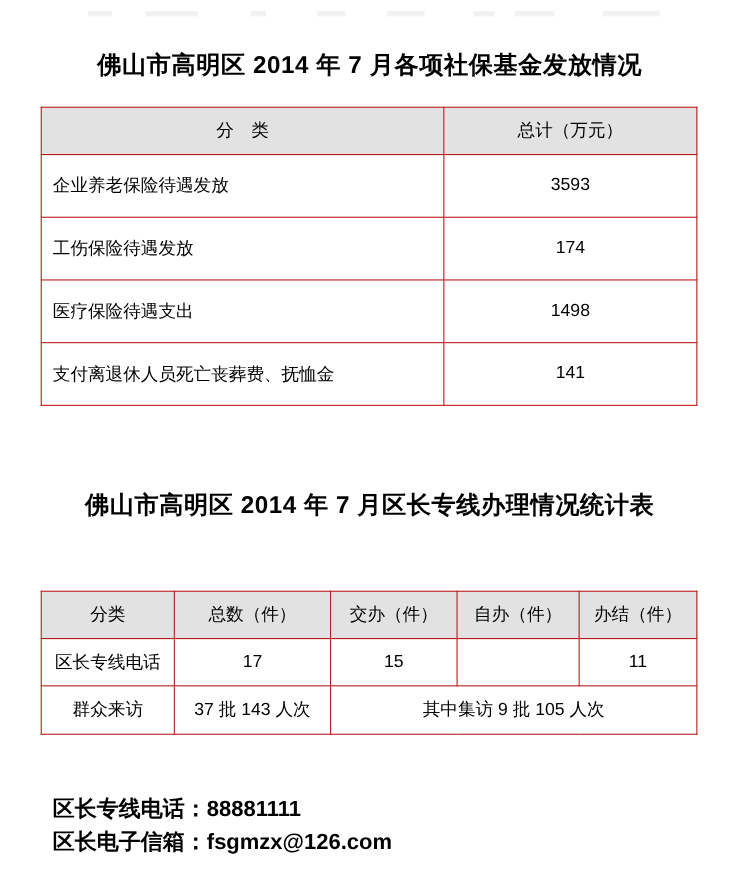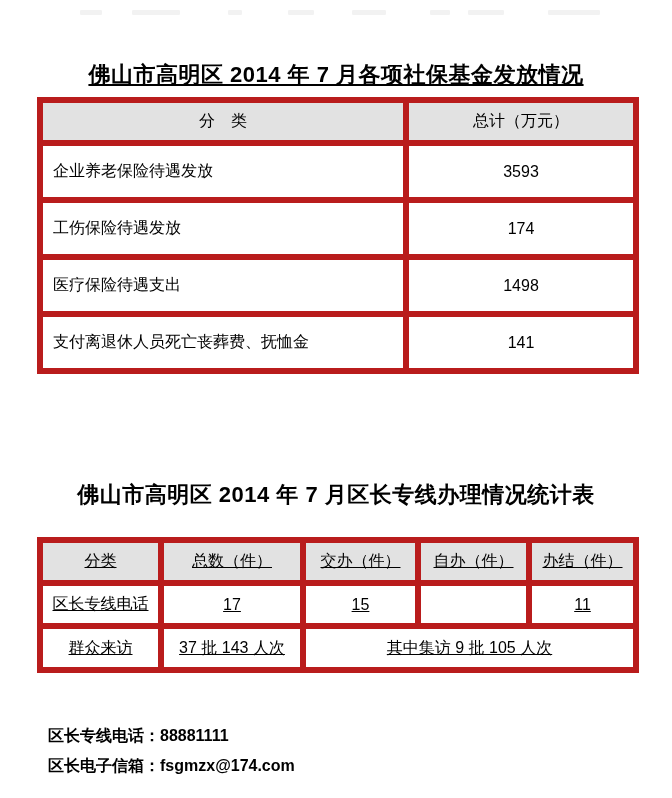--- a/index.html
+++ b/index.html
@@ -17,48 +17,48 @@
     position: absolute; display: block; height: 5px; top: 4px;
     background: rgba(0,0,0,0.05); border-radius: 1px;
   }
   .doc-title {
     position: absolute; left: 0; width: 672px;
     text-align: center;
     font-size: 22px; font-weight: bold;
     letter-spacing: 0.5px;
     line-height: 30px;
   }
-  #title1 { top: 60px; text-decoration: underline; }
-  #title2 { top: 480px; }
+  #title1 { top: 44px; }
+  #title2 { top: 444px; }
 
   table.doc-table {
     position: absolute; left: 37px;
     width: 596px;
     border-collapse: collapse;
     table-layout: fixed;
     font-size: 16px;
   }
   #table1 { top: 97px; }
-  #table2 { top: 537px; text-decoration: underline; }
+  #table2 { top: 537px; }
   .doc-table th, .doc-table td {
-    border: 6px solid #b91c1c;
+    border: 1px solid #b91c1c;
     vertical-align: middle;
     text-align: center;
     font-weight: normal;
     padding: 0;
   }
   .doc-table thead th { background: var(--header-bg, #e2e2e2); }
   .h43 { height: 43px; }
   .h44 { height: 44px; }
   .h45 { height: 57px; }
   #table1 td.cat { text-align: left; padding-left: 10px; }
 
   .contact {
     position: absolute; left: 48px; top: 721px;
-    font-size: 16px; font-weight: bold;
+    font-size: 20px; font-weight: bold;
     line-height: 30px;
   }
 </style>
 </head>
 <body style="background: rgb(255, 255, 255);">
 
 <div class="top-artifacts">
   <i style="left:80px;  width:22px;"></i>
   <i style="left:132px; width:48px;"></i>
   <i style="left:228px; width:14px;"></i>
@@ -132,14 +132,14 @@
     <tr class="h44">
       <td>群众来访</td>
       <td>37 批 143 人次</td>
       <td colspan="3">其中集访 9 批 105 人次</td>
     </tr>
   </tbody>
 </table>
 
 <div class="contact">
   <div>区长专线电话：88881111</div>
-  <div>区长电子信箱：fsgmzx@174.com</div>
+  <div>区长电子信箱：fsgmzx@126.com</div>
 </div>
 
 </body></html>

